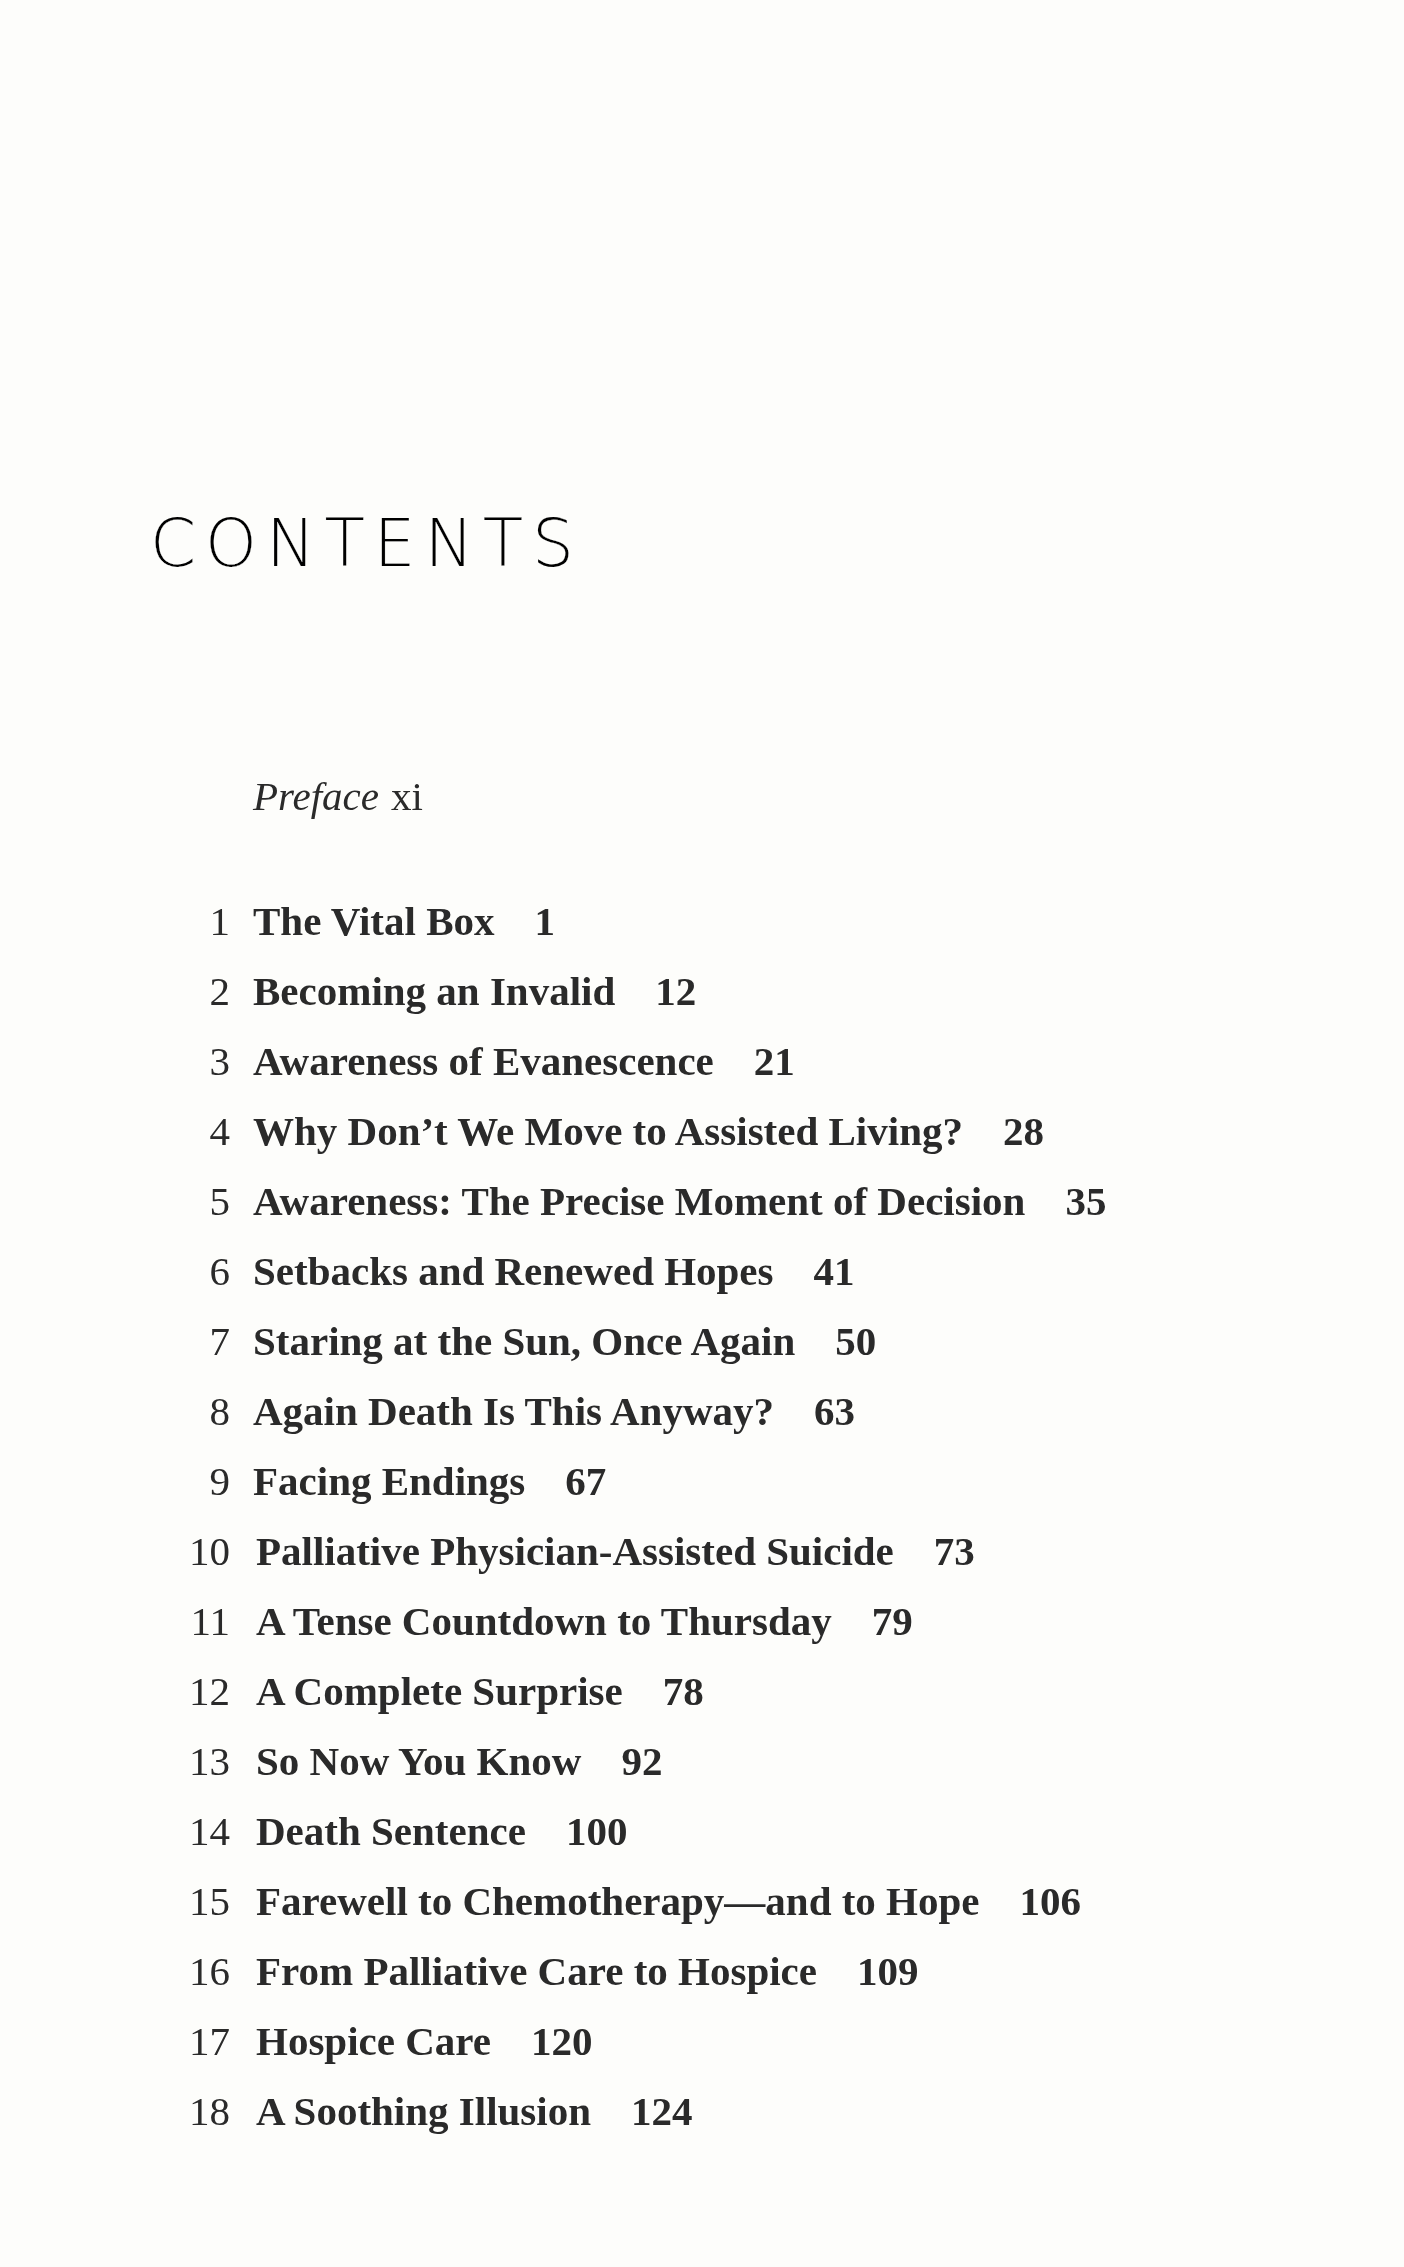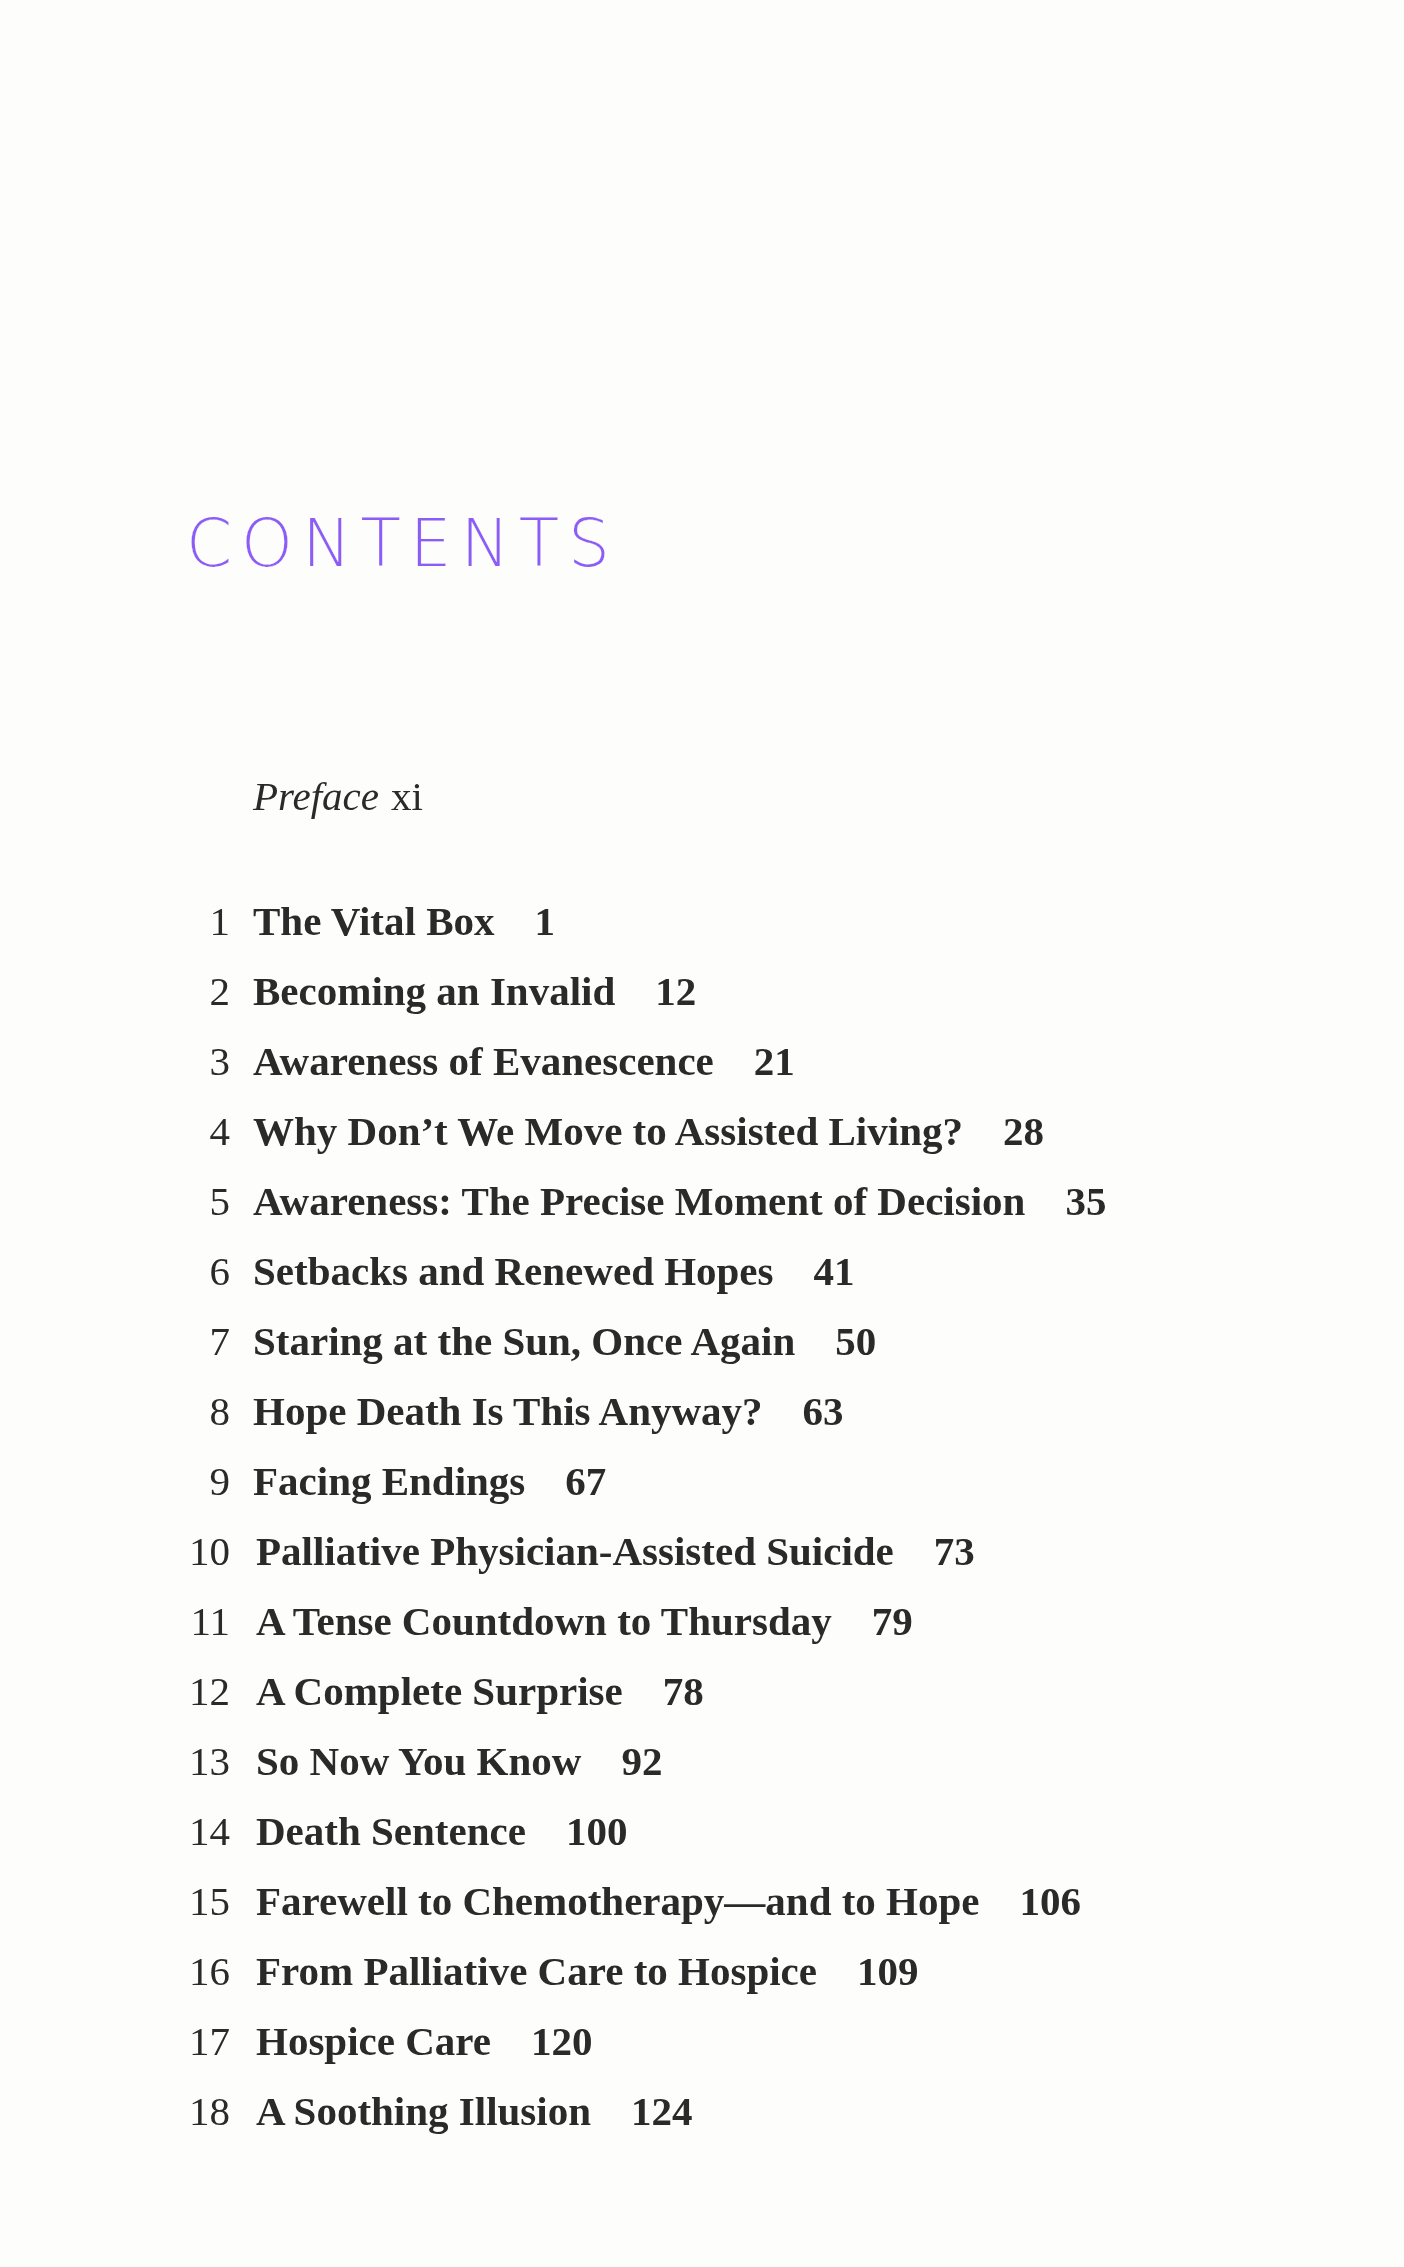--- a/index.html
+++ b/index.html
@@ -10,22 +10,21 @@
     overflow: hidden;
     color: #2a2a2a;
   }
   .title {
     position: absolute;
     left: 150px; top: 505px;
     font-family: "DejaVu Sans", sans-serif;
     font-weight: 200;
     font-size: 66px;
     letter-spacing: 9px;
-    color: #8b5cf6;
-    margin-left: 36px;
+    color: #000000;
     -webkit-text-stroke: 0.2px #fdfdfb;
   }
   .preface {
     position: absolute;
     left: 253px; top: 772px;
     font-family: "Liberation Serif", serif;
     font-size: 41px;
   }
   .preface .lbl { font-style: italic; }
   .preface .pg { margin-left: 12px; }
@@ -92,21 +91,21 @@
   <div class="row">
       <span class="num">6</span>
       <span class="ttl"><span>Setbacks and Renewed Hopes</span><span class="pg">41</span></span>
     </div>
   <div class="row">
       <span class="num">7</span>
       <span class="ttl"><span>Staring at the Sun, Once Again</span><span class="pg">50</span></span>
     </div>
   <div class="row">
       <span class="num">8</span>
-      <span class="ttl"><span>Hope Death Is This Anyway?</span><span class="pg">63</span></span>
+      <span class="ttl"><span>Again Death Is This Anyway?</span><span class="pg">63</span></span>
     </div>
   <div class="row">
       <span class="num">9</span>
       <span class="ttl"><span>Facing Endings</span><span class="pg">67</span></span>
     </div>
   <div class="row two">
       <span class="num">10</span>
       <span class="ttl"><span>Palliative Physician-Assisted Suicide</span><span class="pg">73</span></span>
     </div>
   <div class="row two">

